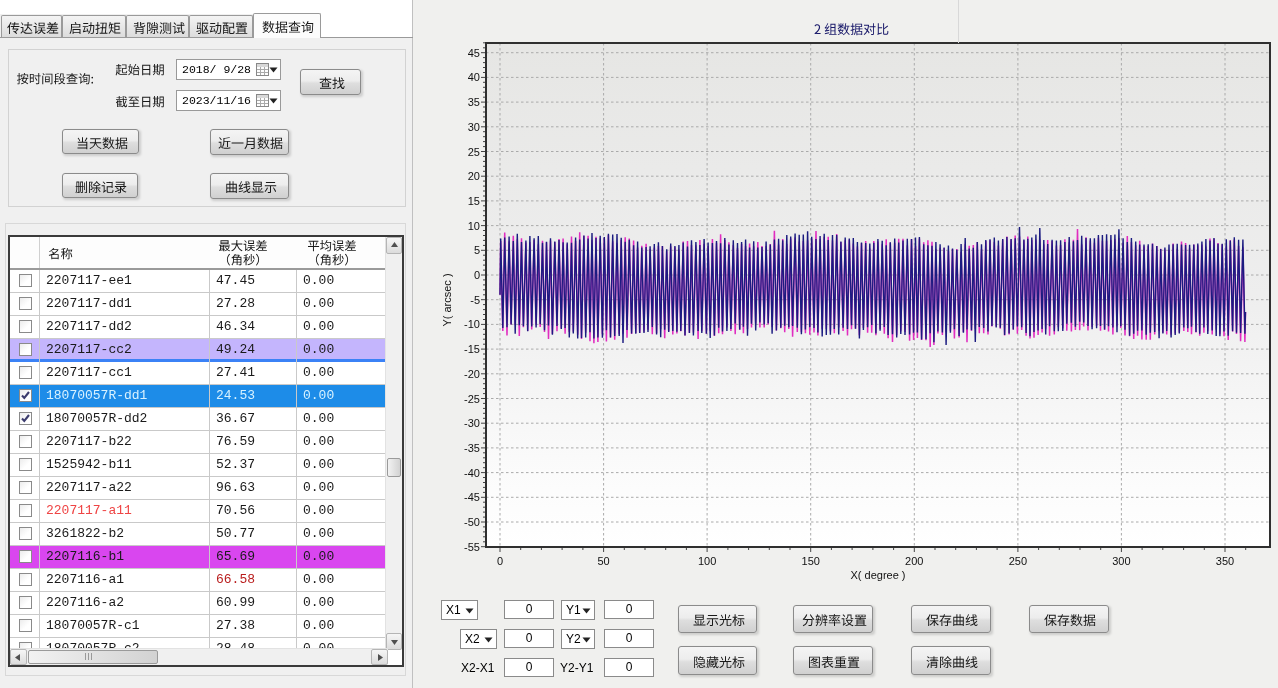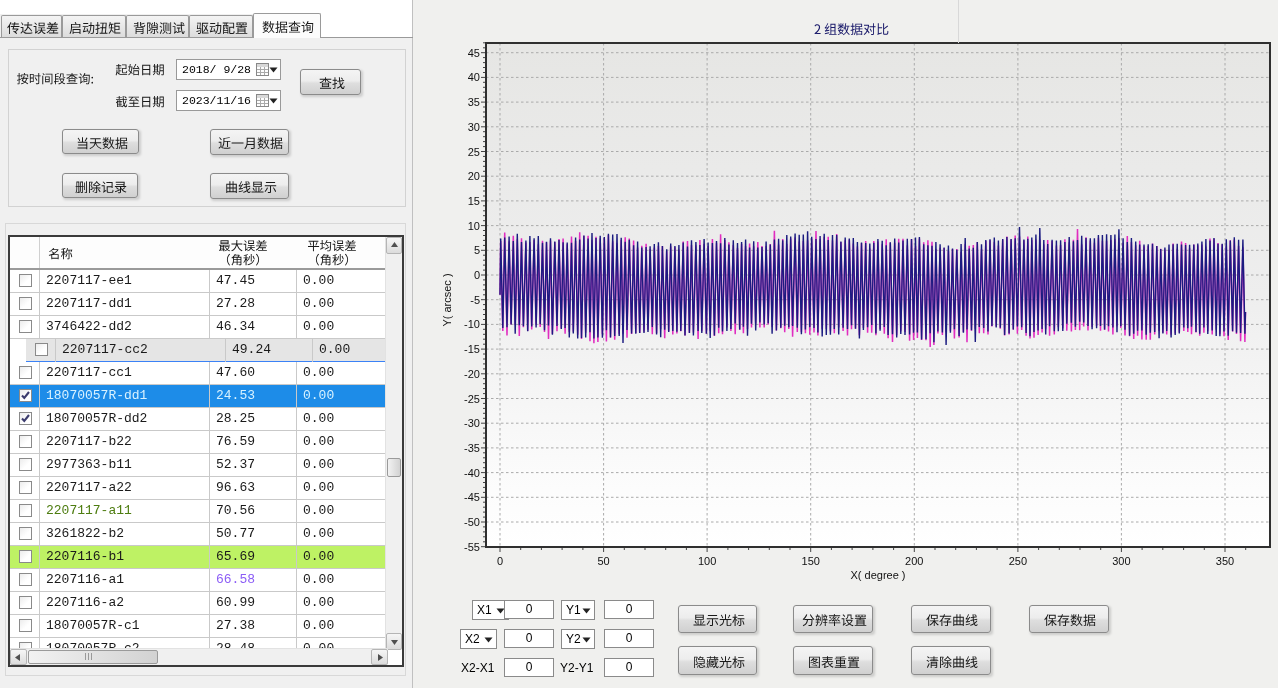--- a/index.html
+++ b/index.html
@@ -131,40 +131,40 @@
       <div style="position:absolute;left:9px;top:4px;width:13px;height:13px;background:linear-gradient(135deg,#ececec,#fff 60%);border:1px solid #8a8a8a;box-sizing:border-box"></div>
       <div class="mono13" style="position:absolute;left:36px;top:3px;color:#1a1a1a">2207117-dd1</div>
       <div class="mono13" style="position:absolute;left:206px;top:3px;color:#1a1a1a">27.28</div>
       <div class="mono13" style="position:absolute;left:293px;top:3px;color:#1a1a1a">0.00</div>
       <div style="position:absolute;left:29px;top:0;width:1px;height:23px;background:#c9c9c9"></div>
       <div style="position:absolute;left:199px;top:0;width:1px;height:23px;background:#c9c9c9"></div>
       <div style="position:absolute;left:286px;top:0;width:1px;height:23px;background:#c9c9c9"></div>
     </div>
     <div style="position:absolute;left:0;top:79px;width:375px;height:23px;background:#fff;border-bottom:1px solid #c9c9c9;box-sizing:border-box">
       <div style="position:absolute;left:9px;top:4px;width:13px;height:13px;background:linear-gradient(135deg,#ececec,#fff 60%);border:1px solid #8a8a8a;box-sizing:border-box"></div>
-      <div class="mono13" style="position:absolute;left:36px;top:3px;color:#1a1a1a">3746422-dd2</div>
+      <div class="mono13" style="position:absolute;left:36px;top:3px;color:#1a1a1a">2207117-dd2</div>
       <div class="mono13" style="position:absolute;left:206px;top:3px;color:#1a1a1a">46.34</div>
       <div class="mono13" style="position:absolute;left:293px;top:3px;color:#1a1a1a">0.00</div>
       <div style="position:absolute;left:29px;top:0;width:1px;height:23px;background:#c9c9c9"></div>
       <div style="position:absolute;left:199px;top:0;width:1px;height:23px;background:#c9c9c9"></div>
       <div style="position:absolute;left:286px;top:0;width:1px;height:23px;background:#c9c9c9"></div>
     </div>
-    <div style="position:absolute;left:16px;top:102px;width:375px;height:23px;background:#e5e5e5;border-bottom:1px solid #3b82f6;box-sizing:border-box">
+    <div style="position:absolute;left:0;top:102px;width:375px;height:23px;background:#c4b5fd;border-bottom:3px solid #3b82f6;box-sizing:border-box">
       <div style="position:absolute;left:9px;top:4px;width:13px;height:13px;background:linear-gradient(135deg,#ececec,#fff 60%);border:1px solid #8a8a8a;box-sizing:border-box"></div>
       <div class="mono13" style="position:absolute;left:36px;top:3px;color:#1a1a1a">2207117-cc2</div>
       <div class="mono13" style="position:absolute;left:206px;top:3px;color:#1a1a1a">49.24</div>
       <div class="mono13" style="position:absolute;left:293px;top:3px;color:#1a1a1a">0.00</div>
       <div style="position:absolute;left:29px;top:0;width:1px;height:23px;background:#c9c9c9"></div>
       <div style="position:absolute;left:199px;top:0;width:1px;height:23px;background:#c9c9c9"></div>
       <div style="position:absolute;left:286px;top:0;width:1px;height:23px;background:#c9c9c9"></div>
     </div>
     <div style="position:absolute;left:0;top:125px;width:375px;height:23px;background:#fff;border-bottom:1px solid #c9c9c9;box-sizing:border-box">
       <div style="position:absolute;left:9px;top:4px;width:13px;height:13px;background:linear-gradient(135deg,#ececec,#fff 60%);border:1px solid #8a8a8a;box-sizing:border-box"></div>
       <div class="mono13" style="position:absolute;left:36px;top:3px;color:#1a1a1a">2207117-cc1</div>
-      <div class="mono13" style="position:absolute;left:206px;top:3px;color:#1a1a1a">47.60</div>
+      <div class="mono13" style="position:absolute;left:206px;top:3px;color:#1a1a1a">27.41</div>
       <div class="mono13" style="position:absolute;left:293px;top:3px;color:#1a1a1a">0.00</div>
       <div style="position:absolute;left:29px;top:0;width:1px;height:23px;background:#c9c9c9"></div>
       <div style="position:absolute;left:199px;top:0;width:1px;height:23px;background:#c9c9c9"></div>
       <div style="position:absolute;left:286px;top:0;width:1px;height:23px;background:#c9c9c9"></div>
     </div>
     <div style="position:absolute;left:0;top:148px;width:375px;height:23px;background:#1d8ce8;border-bottom:1px solid #c9c9c9;box-sizing:border-box">
       <div style="position:absolute;left:9px;top:4px;width:13px;height:13px;background:linear-gradient(135deg,#ececec,#fff 60%);border:1px solid #8a8a8a;box-sizing:border-box">
         <svg style="display:block" width="11" height="11" viewBox="0 0 11 11" xmlns="http://www.w3.org/2000/svg">
           <path d="M2 5.5 L4.3 8 L9 2" fill="none" stroke="#3c3c6e" stroke-width="2.1"></path>
         </svg>
@@ -176,84 +176,84 @@
       <div style="position:absolute;left:199px;top:0;width:1px;height:23px;background:#c9c9c9"></div>
       <div style="position:absolute;left:286px;top:0;width:1px;height:23px;background:#c9c9c9"></div>
     </div>
     <div style="position:absolute;left:0;top:171px;width:375px;height:23px;background:#fff;border-bottom:1px solid #c9c9c9;box-sizing:border-box">
       <div style="position:absolute;left:9px;top:4px;width:13px;height:13px;background:linear-gradient(135deg,#ececec,#fff 60%);border:1px solid #8a8a8a;box-sizing:border-box">
         <svg style="display:block" width="11" height="11" viewBox="0 0 11 11" xmlns="http://www.w3.org/2000/svg">
           <path d="M2 5.5 L4.3 8 L9 2" fill="none" stroke="#3c3c6e" stroke-width="2.1"></path>
         </svg>
       </div>
       <div class="mono13" style="position:absolute;left:36px;top:3px;color:#1a1a1a">18070057R-dd2</div>
-      <div class="mono13" style="position:absolute;left:206px;top:3px;color:#1a1a1a">28.25</div>
+      <div class="mono13" style="position:absolute;left:206px;top:3px;color:#1a1a1a">36.67</div>
       <div class="mono13" style="position:absolute;left:293px;top:3px;color:#1a1a1a">0.00</div>
       <div style="position:absolute;left:29px;top:0;width:1px;height:23px;background:#c9c9c9"></div>
       <div style="position:absolute;left:199px;top:0;width:1px;height:23px;background:#c9c9c9"></div>
       <div style="position:absolute;left:286px;top:0;width:1px;height:23px;background:#c9c9c9"></div>
     </div>
     <div style="position:absolute;left:0;top:194px;width:375px;height:23px;background:#fff;border-bottom:1px solid #c9c9c9;box-sizing:border-box">
       <div style="position:absolute;left:9px;top:4px;width:13px;height:13px;background:linear-gradient(135deg,#ececec,#fff 60%);border:1px solid #8a8a8a;box-sizing:border-box"></div>
       <div class="mono13" style="position:absolute;left:36px;top:3px;color:#1a1a1a">2207117-b22</div>
       <div class="mono13" style="position:absolute;left:206px;top:3px;color:#1a1a1a">76.59</div>
       <div class="mono13" style="position:absolute;left:293px;top:3px;color:#1a1a1a">0.00</div>
       <div style="position:absolute;left:29px;top:0;width:1px;height:23px;background:#c9c9c9"></div>
       <div style="position:absolute;left:199px;top:0;width:1px;height:23px;background:#c9c9c9"></div>
       <div style="position:absolute;left:286px;top:0;width:1px;height:23px;background:#c9c9c9"></div>
     </div>
     <div style="position:absolute;left:0;top:217px;width:375px;height:23px;background:#fff;border-bottom:1px solid #c9c9c9;box-sizing:border-box">
       <div style="position:absolute;left:9px;top:4px;width:13px;height:13px;background:linear-gradient(135deg,#ececec,#fff 60%);border:1px solid #8a8a8a;box-sizing:border-box"></div>
-      <div class="mono13" style="position:absolute;left:36px;top:3px;color:#1a1a1a">2977363-b11</div>
+      <div class="mono13" style="position:absolute;left:36px;top:3px;color:#1a1a1a">1525942-b11</div>
       <div class="mono13" style="position:absolute;left:206px;top:3px;color:#1a1a1a">52.37</div>
       <div class="mono13" style="position:absolute;left:293px;top:3px;color:#1a1a1a">0.00</div>
       <div style="position:absolute;left:29px;top:0;width:1px;height:23px;background:#c9c9c9"></div>
       <div style="position:absolute;left:199px;top:0;width:1px;height:23px;background:#c9c9c9"></div>
       <div style="position:absolute;left:286px;top:0;width:1px;height:23px;background:#c9c9c9"></div>
     </div>
     <div style="position:absolute;left:0;top:240px;width:375px;height:23px;background:#fff;border-bottom:1px solid #c9c9c9;box-sizing:border-box">
       <div style="position:absolute;left:9px;top:4px;width:13px;height:13px;background:linear-gradient(135deg,#ececec,#fff 60%);border:1px solid #8a8a8a;box-sizing:border-box"></div>
       <div class="mono13" style="position:absolute;left:36px;top:3px;color:#1a1a1a">2207117-a22</div>
       <div class="mono13" style="position:absolute;left:206px;top:3px;color:#1a1a1a">96.63</div>
       <div class="mono13" style="position:absolute;left:293px;top:3px;color:#1a1a1a">0.00</div>
       <div style="position:absolute;left:29px;top:0;width:1px;height:23px;background:#c9c9c9"></div>
       <div style="position:absolute;left:199px;top:0;width:1px;height:23px;background:#c9c9c9"></div>
       <div style="position:absolute;left:286px;top:0;width:1px;height:23px;background:#c9c9c9"></div>
     </div>
     <div style="position:absolute;left:0;top:263px;width:375px;height:23px;background:#fff;border-bottom:1px solid #c9c9c9;box-sizing:border-box">
       <div style="position:absolute;left:9px;top:4px;width:13px;height:13px;background:linear-gradient(135deg,#ececec,#fff 60%);border:1px solid #8a8a8a;box-sizing:border-box"></div>
-      <div class="mono13" style="position:absolute;left:36px;top:3px;color:#4d7c0f">2207117-a11</div>
+      <div class="mono13" style="position:absolute;left:36px;top:3px;color:#ef4444">2207117-a11</div>
       <div class="mono13" style="position:absolute;left:206px;top:3px;color:#1a1a1a">70.56</div>
       <div class="mono13" style="position:absolute;left:293px;top:3px;color:#1a1a1a">0.00</div>
       <div style="position:absolute;left:29px;top:0;width:1px;height:23px;background:#c9c9c9"></div>
       <div style="position:absolute;left:199px;top:0;width:1px;height:23px;background:#c9c9c9"></div>
       <div style="position:absolute;left:286px;top:0;width:1px;height:23px;background:#c9c9c9"></div>
     </div>
     <div style="position:absolute;left:0;top:286px;width:375px;height:23px;background:#fff;border-bottom:1px solid #c9c9c9;box-sizing:border-box">
       <div style="position:absolute;left:9px;top:4px;width:13px;height:13px;background:linear-gradient(135deg,#ececec,#fff 60%);border:1px solid #8a8a8a;box-sizing:border-box"></div>
       <div class="mono13" style="position:absolute;left:36px;top:3px;color:#1a1a1a">3261822-b2</div>
       <div class="mono13" style="position:absolute;left:206px;top:3px;color:#1a1a1a">50.77</div>
       <div class="mono13" style="position:absolute;left:293px;top:3px;color:#1a1a1a">0.00</div>
       <div style="position:absolute;left:29px;top:0;width:1px;height:23px;background:#c9c9c9"></div>
       <div style="position:absolute;left:199px;top:0;width:1px;height:23px;background:#c9c9c9"></div>
       <div style="position:absolute;left:286px;top:0;width:1px;height:23px;background:#c9c9c9"></div>
     </div>
-    <div style="position:absolute;left:0;top:309px;width:375px;height:23px;background:#bef264;border-bottom:1px solid #c9c9c9;box-sizing:border-box">
+    <div style="position:absolute;left:0;top:309px;width:375px;height:23px;background:#d946ef;border-bottom:1px solid #c9c9c9;box-sizing:border-box">
       <div style="position:absolute;left:9px;top:4px;width:13px;height:13px;background:linear-gradient(135deg,#ececec,#fff 60%);border:1px solid #8a8a8a;box-sizing:border-box"></div>
       <div class="mono13" style="position:absolute;left:36px;top:3px;color:#1a1a1a">2207116-b1</div>
       <div class="mono13" style="position:absolute;left:206px;top:3px;color:#1a1a1a">65.69</div>
       <div class="mono13" style="position:absolute;left:293px;top:3px;color:#1a1a1a">0.00</div>
       <div style="position:absolute;left:29px;top:0;width:1px;height:23px;background:#c9c9c9"></div>
       <div style="position:absolute;left:199px;top:0;width:1px;height:23px;background:#c9c9c9"></div>
       <div style="position:absolute;left:286px;top:0;width:1px;height:23px;background:#c9c9c9"></div>
     </div>
     <div style="position:absolute;left:0;top:332px;width:375px;height:23px;background:#fff;border-bottom:1px solid #c9c9c9;box-sizing:border-box">
       <div style="position:absolute;left:9px;top:4px;width:13px;height:13px;background:linear-gradient(135deg,#ececec,#fff 60%);border:1px solid #8a8a8a;box-sizing:border-box"></div>
       <div class="mono13" style="position:absolute;left:36px;top:3px;color:#1a1a1a">2207116-a1</div>
-      <div class="mono13" style="position:absolute;left:206px;top:3px;color:#8b5cf6">66.58</div>
+      <div class="mono13" style="position:absolute;left:206px;top:3px;color:#b91c1c">66.58</div>
       <div class="mono13" style="position:absolute;left:293px;top:3px;color:#1a1a1a">0.00</div>
       <div style="position:absolute;left:29px;top:0;width:1px;height:23px;background:#c9c9c9"></div>
       <div style="position:absolute;left:199px;top:0;width:1px;height:23px;background:#c9c9c9"></div>
       <div style="position:absolute;left:286px;top:0;width:1px;height:23px;background:#c9c9c9"></div>
     </div>
     <div style="position:absolute;left:0;top:355px;width:375px;height:23px;background:#fff;border-bottom:1px solid #c9c9c9;box-sizing:border-box">
       <div style="position:absolute;left:9px;top:4px;width:13px;height:13px;background:linear-gradient(135deg,#ececec,#fff 60%);border:1px solid #8a8a8a;box-sizing:border-box"></div>
       <div class="mono13" style="position:absolute;left:36px;top:3px;color:#1a1a1a">2207116-a2</div>
       <div class="mono13" style="position:absolute;left:206px;top:3px;color:#1a1a1a">60.99</div>
       <div class="mono13" style="position:absolute;left:293px;top:3px;color:#1a1a1a">0.00</div>
@@ -353,21 +353,21 @@
     <text x="1017.9" y="565" text-anchor="middle" fill="#111" style="font-family:&quot;Liberation Sans&quot;,sans-serif;font-size:11px">250</text>
     <text x="1121.4" y="565" text-anchor="middle" fill="#111" style="font-family:&quot;Liberation Sans&quot;,sans-serif;font-size:11px">300</text>
     <text x="1225.0" y="565" text-anchor="middle" fill="#111" style="font-family:&quot;Liberation Sans&quot;,sans-serif;font-size:11px">350</text>
     <text x="878" y="579" text-anchor="middle" fill="#111" style="font-family:&quot;Liberation Sans&quot;,sans-serif;font-size:11px">X( degree )</text>
     <text x="451" y="300" text-anchor="middle" fill="#111" style="font-family:&quot;Liberation Sans&quot;,sans-serif;font-size:11px" transform="rotate(-90 451 300)">Y( arcsec )</text>
   </svg>
 <div style="position:absolute;left:814.4px;top:21px;line-height:0"><svg width="75" height="16" viewBox="0 -13.0 75 15.9" xmlns="http://www.w3.org/2000/svg">
       <path fill="#1b1b6b" d="M0.6 0.0H6.6V-1.0H3.9C3.4 -1.0 2.9 -1.0 2.4 -0.9C4.6 -3.1 6.1 -5.0 6.1 -6.9C6.1 -8.6 5.0 -9.7 3.3 -9.7C2.1 -9.7 1.3 -9.2 0.5 -8.3L1.2 -7.6C1.7 -8.3 2.4 -8.7 3.2 -8.7C4.4 -8.7 4.9 -7.9 4.9 -6.9C4.9 -5.2 3.6 -3.3 0.6 -0.7Z M10.8 -0.8 10.9 0.2C12.2 -0.1 13.8 -0.5 15.3 -0.9L15.2 -1.8C13.6 -1.4 11.9 -1.0 10.8 -0.8ZM16.4 -10.3V-0.1H15.1V0.8H22.6V-0.1H21.5V-10.3ZM17.3 -0.1V-2.7H20.5V-0.1ZM17.3 -6.1H20.5V-3.6H17.3ZM17.3 -7.0V-9.4H20.5V-7.0ZM11.0 -5.5C11.2 -5.6 11.5 -5.7 13.3 -5.9C12.6 -5.0 12.1 -4.4 11.8 -4.1C11.4 -3.6 11.0 -3.3 10.8 -3.2C10.9 -3.0 11.0 -2.6 11.1 -2.4C11.3 -2.5 11.8 -2.7 15.3 -3.4C15.3 -3.6 15.3 -3.9 15.4 -4.2L12.5 -3.7C13.6 -4.8 14.6 -6.2 15.5 -7.7L14.7 -8.2C14.5 -7.7 14.2 -7.2 13.9 -6.8L12.0 -6.6C12.8 -7.7 13.6 -9.1 14.3 -10.5L13.4 -10.9C12.8 -9.3 11.8 -7.6 11.5 -7.2C11.2 -6.8 10.9 -6.5 10.7 -6.4C10.8 -6.1 10.9 -5.7 11.0 -5.5Z M28.9 -10.7C28.7 -10.2 28.2 -9.4 27.9 -8.9L28.5 -8.6C28.9 -9.1 29.3 -9.7 29.7 -10.3ZM24.3 -10.3C24.6 -9.8 25.0 -9.0 25.1 -8.6L25.8 -8.9C25.7 -9.4 25.3 -10.1 25.0 -10.6ZM28.5 -3.4C28.2 -2.7 27.7 -2.1 27.2 -1.6C26.8 -1.9 26.2 -2.1 25.8 -2.3C25.9 -2.7 26.2 -3.0 26.3 -3.4ZM24.6 -2.0C25.2 -1.7 25.9 -1.4 26.6 -1.1C25.7 -0.5 24.7 -0.1 23.7 0.2C23.8 0.4 24.0 0.7 24.1 0.9C25.3 0.6 26.4 0.1 27.4 -0.7C27.8 -0.4 28.2 -0.1 28.5 0.1L29.1 -0.6C28.8 -0.8 28.4 -1.0 28.0 -1.2C28.7 -2.0 29.2 -2.9 29.6 -4.0L29.0 -4.2L28.9 -4.2H26.7L27.0 -4.9L26.2 -5.0C26.1 -4.8 25.9 -4.5 25.8 -4.2H24.0V-3.4H25.4C25.1 -2.9 24.8 -2.4 24.6 -2.0ZM26.5 -10.9V-8.5H23.8V-7.7H26.2C25.5 -6.9 24.5 -6.0 23.6 -5.7C23.8 -5.5 24.0 -5.1 24.2 -4.9C25.0 -5.3 25.8 -6.1 26.5 -6.8V-5.3H27.4V-7.0C28.0 -6.6 28.8 -6.0 29.1 -5.7L29.7 -6.4C29.4 -6.6 28.2 -7.3 27.6 -7.7H30.0V-8.5H27.4V-10.9ZM31.3 -10.8C31.0 -8.5 30.4 -6.3 29.4 -5.0C29.6 -4.8 30.0 -4.5 30.1 -4.4C30.5 -4.9 30.7 -5.4 31.0 -6.1C31.3 -4.8 31.7 -3.6 32.1 -2.6C31.4 -1.4 30.4 -0.4 29.0 0.3C29.2 0.5 29.4 0.9 29.5 1.1C30.9 0.4 31.9 -0.5 32.6 -1.7C33.3 -0.6 34.1 0.3 35.1 0.9C35.3 0.7 35.5 0.3 35.8 0.2C34.7 -0.4 33.8 -1.4 33.1 -2.6C33.8 -3.9 34.3 -5.5 34.6 -7.5H35.5V-8.4H31.7C31.9 -9.1 32.1 -9.9 32.2 -10.7ZM33.6 -7.5C33.4 -6.0 33.1 -4.7 32.7 -3.6C32.2 -4.8 31.8 -6.1 31.6 -7.5Z M42.4 -3.1V1.1H43.3V0.5H47.3V1.0H48.2V-3.1H45.7V-4.7H48.6V-5.6H45.7V-7.0H48.1V-10.3H41.3V-6.4C41.3 -4.4 41.1 -1.5 39.8 0.5C40.0 0.6 40.4 0.9 40.6 1.0C41.7 -0.6 42.0 -2.8 42.2 -4.7H44.7V-3.1ZM42.2 -9.5H47.2V-7.8H42.2ZM42.2 -7.0H44.7V-5.6H42.2L42.2 -6.4ZM43.3 -0.3V-2.3H47.3V-0.3ZM38.3 -10.9V-8.3H36.7V-7.4H38.3V-4.5C37.6 -4.3 37.0 -4.1 36.5 -4.0L36.8 -3.1L38.3 -3.5V-0.2C38.3 0.0 38.2 0.1 38.1 0.1C37.9 0.1 37.4 0.1 36.9 0.1C37.0 0.3 37.1 0.7 37.1 0.9C37.9 1.0 38.5 0.9 38.8 0.8C39.1 0.6 39.2 0.4 39.2 -0.2V-3.8L40.7 -4.3L40.6 -5.2L39.2 -4.8V-7.4H40.7V-8.3H39.2V-10.9Z M55.7 -5.1C56.3 -4.2 56.8 -3.0 57.1 -2.2L57.9 -2.6C57.7 -3.4 57.1 -4.6 56.4 -5.5ZM50.3 -5.9C51.1 -5.2 51.9 -4.3 52.7 -3.5C51.9 -1.8 50.9 -0.5 49.7 0.2C49.9 0.4 50.2 0.8 50.4 1.0C51.6 0.2 52.6 -1.0 53.4 -2.6C54.0 -1.9 54.5 -1.2 54.8 -0.6L55.6 -1.4C55.2 -2.0 54.6 -2.8 53.9 -3.7C54.5 -5.1 54.9 -6.9 55.1 -9.0L54.5 -9.2L54.3 -9.2H50.0V-8.3H54.0C53.8 -6.9 53.5 -5.6 53.1 -4.5C52.4 -5.2 51.7 -5.9 51.0 -6.5ZM59.1 -10.9V-7.8H55.4V-6.9H59.1V-0.3C59.1 -0.1 59.0 0.0 58.8 0.0C58.5 0.0 57.8 0.0 57.0 0.0C57.1 0.3 57.3 0.8 57.3 1.0C58.4 1.0 59.1 1.0 59.5 0.8C59.9 0.7 60.0 0.4 60.0 -0.3V-6.9H61.6V-7.8H60.0V-10.9Z M63.8 0.9C64.1 0.7 64.5 0.5 68.1 -0.7C68.0 -0.9 68.0 -1.3 68.0 -1.6L64.8 -0.7V-5.9H68.1V-6.9H64.8V-10.8H63.8V-0.9C63.8 -0.3 63.5 -0.0 63.3 0.1C63.4 0.3 63.7 0.7 63.8 0.9ZM69.1 -10.9V-1.1C69.1 0.3 69.4 0.7 70.7 0.7C70.9 0.7 72.4 0.7 72.7 0.7C74.0 0.7 74.3 -0.2 74.4 -2.8C74.1 -2.9 73.7 -3.1 73.4 -3.2C73.3 -0.8 73.3 -0.2 72.6 -0.2C72.3 -0.2 71.0 -0.2 70.8 -0.2C70.2 -0.2 70.1 -0.4 70.1 -1.1V-4.9C71.5 -5.7 73.1 -6.7 74.2 -7.7L73.4 -8.5C72.6 -7.7 71.3 -6.7 70.1 -5.9V-10.9Z"></path>
     </svg></div>
 <div style="position:absolute;left:958px;top:0;width:1px;height:43px;background:#d8d8d8"></div>
-<div class="combo" style="left:472px;top:600px;width:37px;height:20px">
+<div class="combo" style="left:441px;top:600px;width:37px;height:20px">
     <span style="position:absolute;left:4px;top:2px;font:12px &quot;Liberation Sans&quot;,sans-serif">X1</span>
     <svg style="position:absolute;right:3px;top:7px" width="9" height="6" viewBox="0 0 9 6" xmlns="http://www.w3.org/2000/svg">
       <path d="M0.5 0.5 L8.5 0.5 L4.5 5.5 Z" fill="#222"></path>
     </svg>
   </div>
 <div class="inp" style="left:504px;top:600px;width:50px;height:19px;text-align:center;font:12px &quot;Liberation Sans&quot;,sans-serif;line-height:17px">0</div>
 <div class="combo" style="left:561px;top:600px;width:34px;height:20px">
     <span style="position:absolute;left:4px;top:2px;font:12px &quot;Liberation Sans&quot;,sans-serif">Y1</span>
     <svg style="position:absolute;right:3px;top:7px" width="9" height="6" viewBox="0 0 9 6" xmlns="http://www.w3.org/2000/svg">
       <path d="M0.5 0.5 L8.5 0.5 L4.5 5.5 Z" fill="#222"></path>

